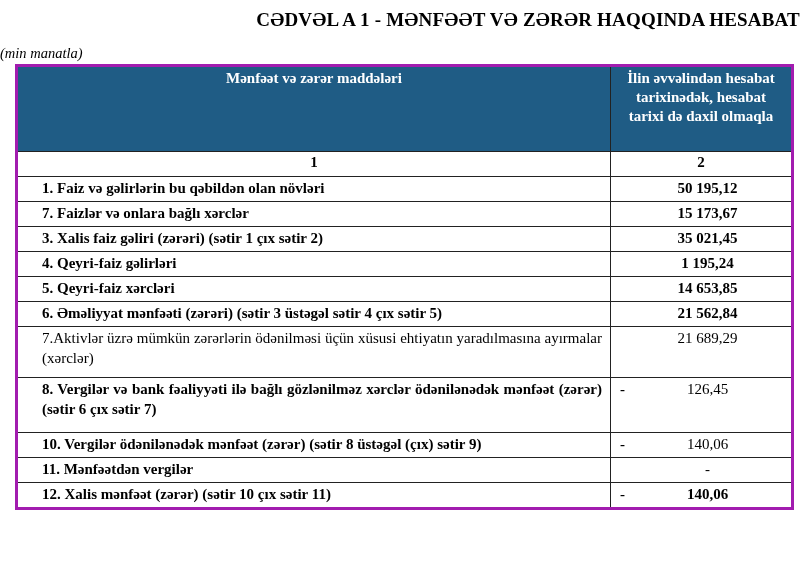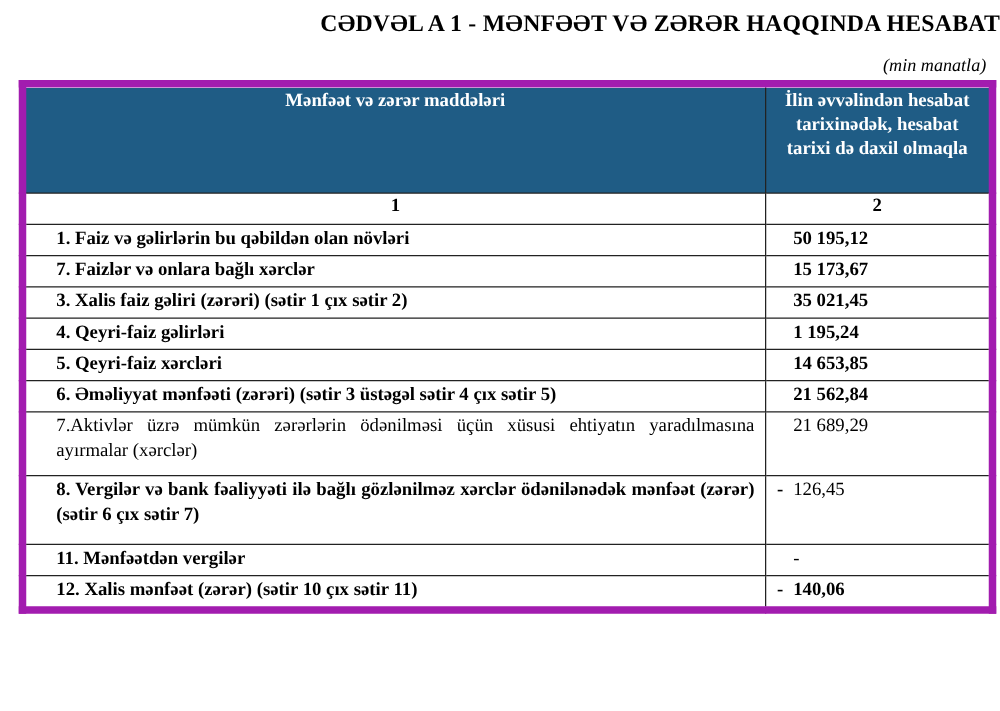--- a/index.html
+++ b/index.html
@@ -18,31 +18,30 @@
   }
   .title {
     text-align: right;
     font-weight: bold;
     font-size: 19px;
     letter-spacing: 0.2px;
     padding-top: 9px;
     margin: 0;
   }
   .unit-note {
-    text-align: right;
     font-style: italic;
     font-size: 14.5px;
     margin: 14px 11px 2px 0;
   }
   table.report {
     border-collapse: collapse;
     table-layout: fixed;
     width: 776px;
     margin-left: 15px;
-    border: 6px solid #a21caf;
+    border: 3px solid #a21caf;
   }
   table.report col.c1 { width: 594px; }
   table.report col.c2 { width: 182px; }
   table.report th, table.report td {
     border: 1.5px solid #222222;
     font-size: 15px;
     vertical-align: top;
     overflow: hidden;
   }
   
@@ -68,21 +67,21 @@
   td.label-cell {
     padding: 2px 8px 2px 24px;
     font-weight: bold;
     line-height: 1.3;
   }
   tr.plain td.label-cell { font-weight: normal; }
   tr.justify td.label-cell { text-align: justify; }
   
   td.val-cell {
     position: relative;
-    text-align: left;
+    text-align: center;
     padding: 2px 9px 2px 22px;
     font-weight: bold;
     line-height: 1.3;
     white-space: nowrap;
   }
   tr.val-normal td.val-cell { font-weight: normal; }
   td.val-cell .dash {
     position: absolute;
     left: 9px;
     top: 2px;
@@ -145,20 +144,24 @@
       </tr>
       <tr class="plain justify val-normal h48">
         <td class="label-cell">7.Aktivlər üzrə mümkün zərərlərin ödənilməsi üçün xüsusi ehtiyatın yaradılmasına ayırmalar (xərclər)</td>
         <td class="val-cell"><span class="dash"></span><span>21 689,29</span></td>
       </tr>
       <tr class="justify val-normal h52">
         <td class="label-cell">8. Vergilər və bank fəaliyyəti ilə bağlı gözlənilməz xərclər ödənilənədək mənfəət (zərər) (sətir 6 çıx sətir 7)</td>
         <td class="val-cell"><span class="dash">-</span><span>126,45</span></td>
       </tr>
       <tr class="single val-normal">
+        <td class="label-cell">10. Vergilər ödənilənədək mənfəət (zərər) (sətir 8 üstəgəl (çıx) sətir 9)</td>
+        <td class="val-cell"><span class="dash">-</span><span>140,06</span></td>
+      </tr>
+      <tr class="single val-normal">
         <td class="label-cell">11. Mənfəətdən vergilər</td>
         <td class="val-cell"><span class="dash"></span><span>-</span></td>
       </tr>
       <tr class="single">
         <td class="label-cell">12. Xalis mənfəət (zərər) (sətir 10 çıx sətir 11)</td>
         <td class="val-cell"><span class="dash">-</span><span>140,06</span></td>
       </tr>
     </tbody>
   </table>
 

